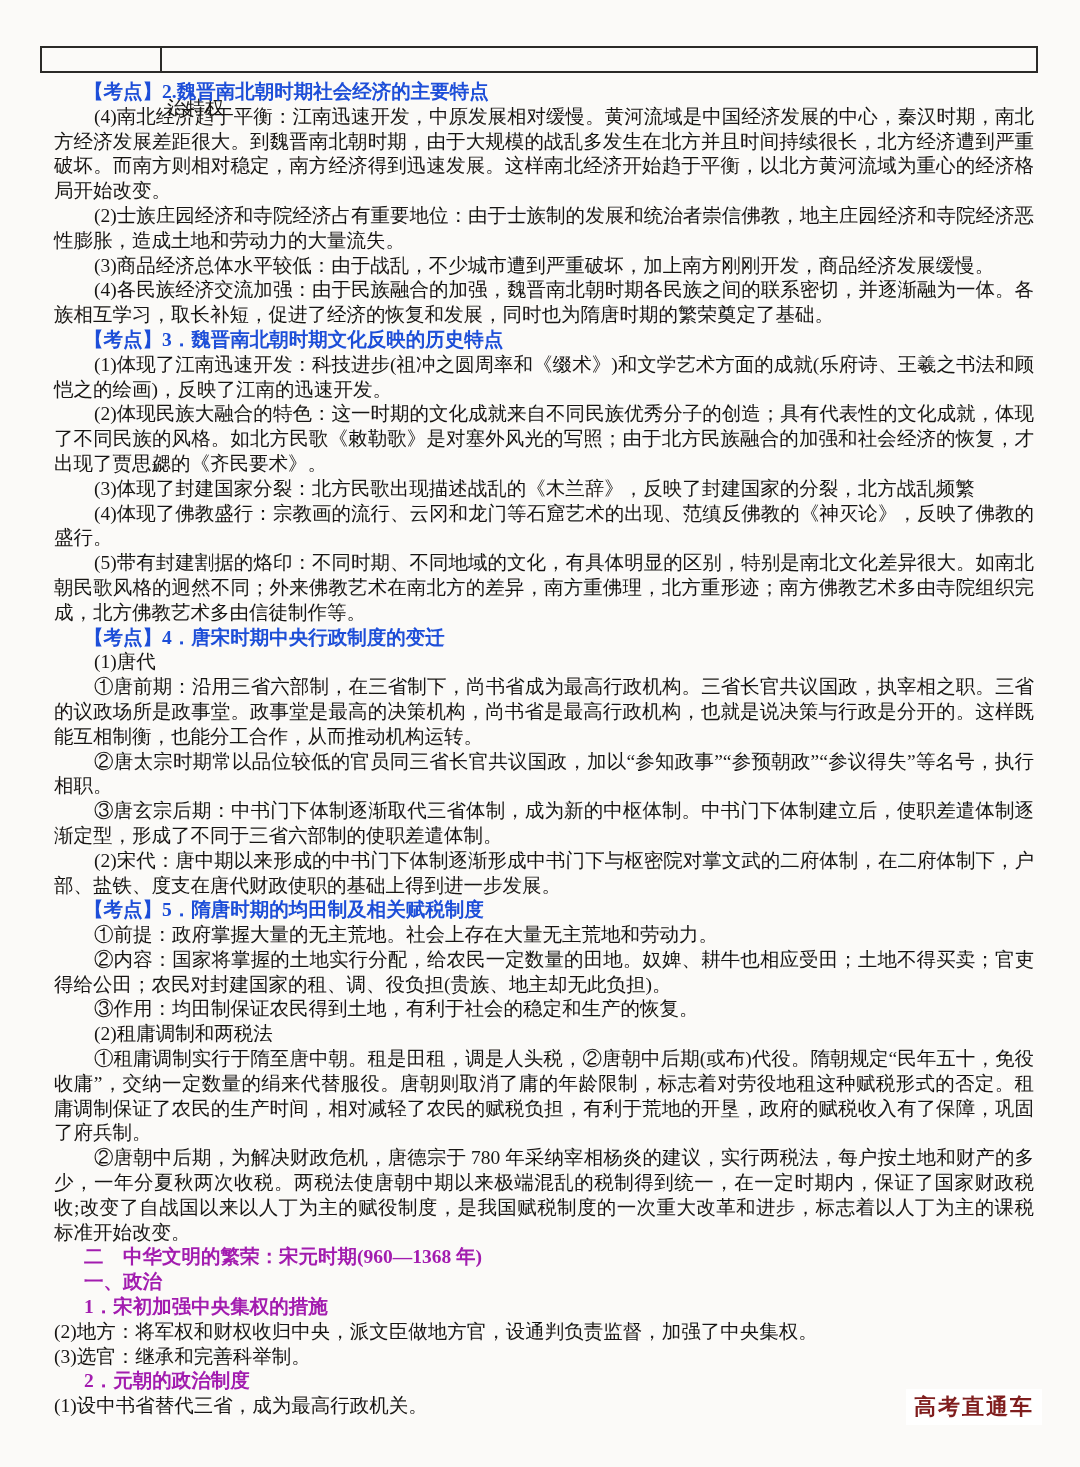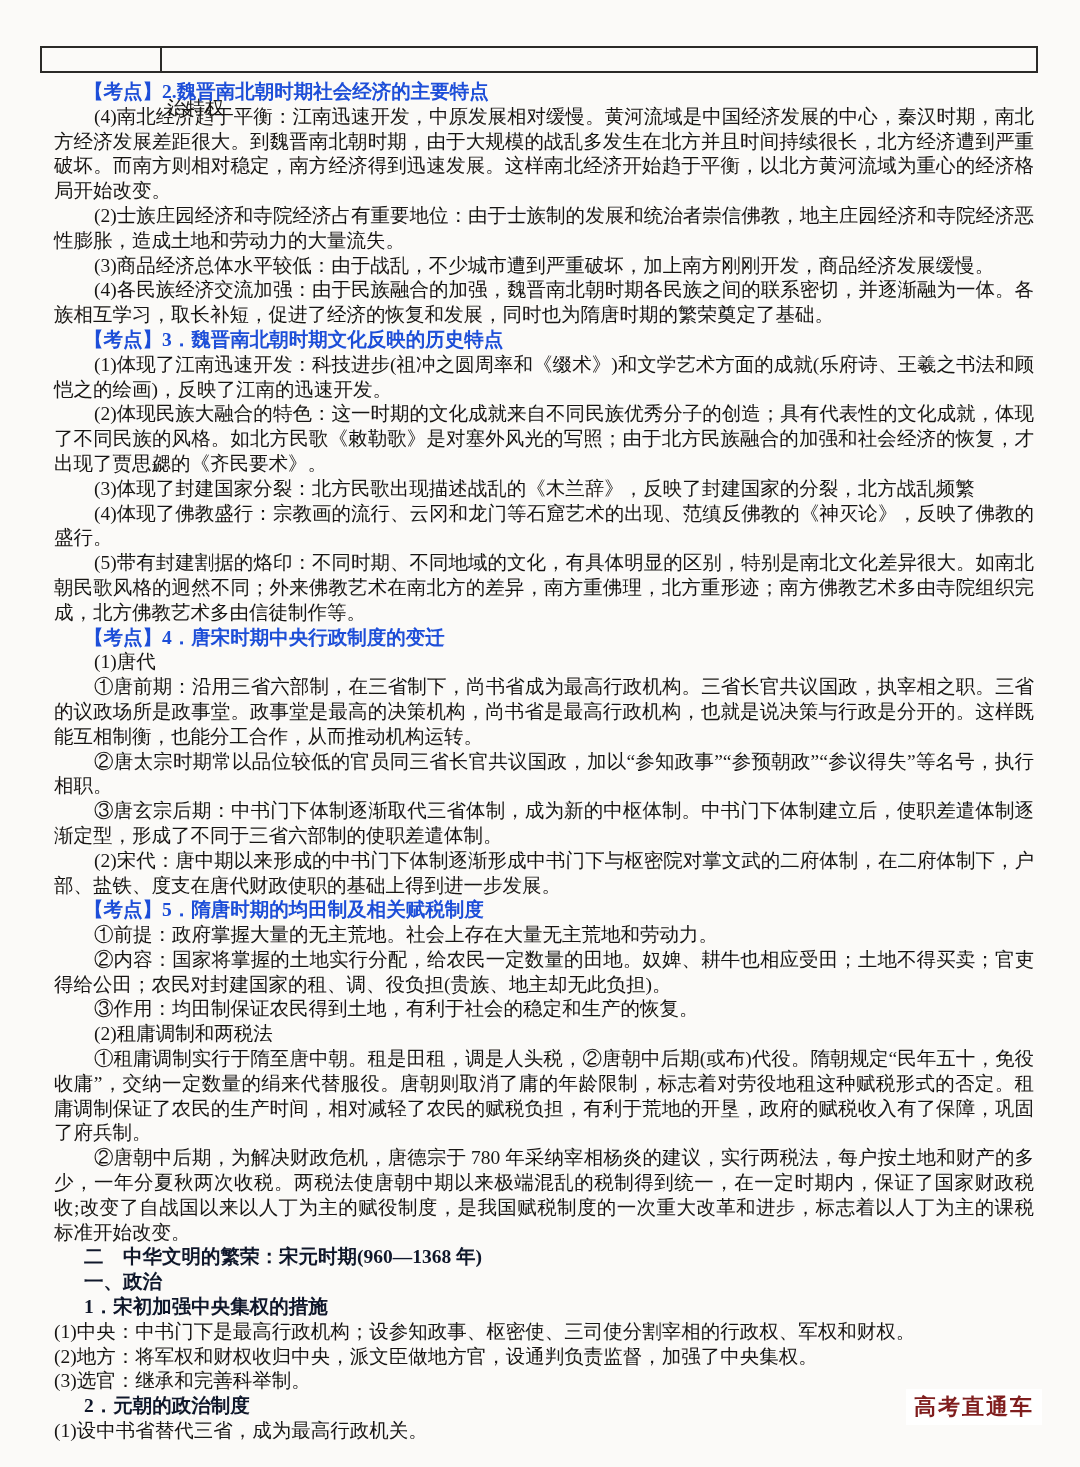--- a/index.html
+++ b/index.html
@@ -48,21 +48,21 @@
     letter-spacing: 0;
     word-break: break-all;
   }
   .para.heading {
     font-weight: 700;
     color: #1d4ed8;
     text-indent: 30px;
   }
   .para.section {
     font-weight: 700;
-    color: #0f172a;
+    color: #a21caf;
     text-indent: 30px;
   }
   .para.body {
     text-indent: 40px;
   }
   .para.flush {
     text-indent: 0;
   }
   .watermark {
     position: absolute;
@@ -108,21 +108,20 @@
       <p class="para heading">【考点】5．隋唐时期的均田制及相关赋税制度</p>
       <p class="para body">①前提：政府掌握大量的无主荒地。社会上存在大量无主荒地和劳动力。</p>
       <p class="para body">②内容：国家将掌握的土地实行分配，给农民一定数量的田地。奴婢、耕牛也相应受田；土地不得买卖；官吏得给公田；农民对封建国家的租、调、役负担(贵族、地主却无此负担)。</p>
       <p class="para body">③作用：均田制保证农民得到土地，有利于社会的稳定和生产的恢复。</p>
       <p class="para body">(2)租庸调制和两税法</p>
       <p class="para body">①租庸调制实行于隋至唐中朝。租是田租，调是人头税，②唐朝中后期(或布)代役。隋朝规定“民年五十，免役收庸”，交纳一定数量的绢来代替服役。唐朝则取消了庸的年龄限制，标志着对劳役地租这种赋税形式的否定。租庸调制保证了农民的生产时间，相对减轻了农民的赋税负担，有利于荒地的开垦，政府的赋税收入有了保障，巩固了府兵制。</p>
       <p class="para body">②唐朝中后期，为解决财政危机，唐德宗于 780 年采纳宰相杨炎的建议，实行两税法，每户按土地和财产的多少，一年分夏秋两次收税。两税法使唐朝中期以来极端混乱的税制得到统一，在一定时期内，保证了国家财政税收;改变了自战国以来以人丁为主的赋役制度，是我国赋税制度的一次重大改革和进步，标志着以人丁为主的课税标准开始改变。</p>
       <p class="para section">二　中华文明的繁荣：宋元时期(960—1368 年)</p>
       <p class="para section">一、政治</p>
       <p class="para section">1．宋初加强中央集权的措施</p>
-      <p class="para flush">(1)中央：中书门下是最高行政机构；设参知政事、枢密使、三司使分割宰相的行政权、军权和财权。</p>
       <p class="para flush">(2)地方：将军权和财权收归中央，派文臣做地方官，设通判负责监督，加强了中央集权。</p>
       <p class="para flush">(3)选官：继承和完善科举制。</p>
       <p class="para section">2．元朝的政治制度</p>
       <p class="para flush">(1)设中书省替代三省，成为最高行政机关。</p>
     </div>
 
   <div class="watermark">高考直通车</div>
 
 </div>
 

